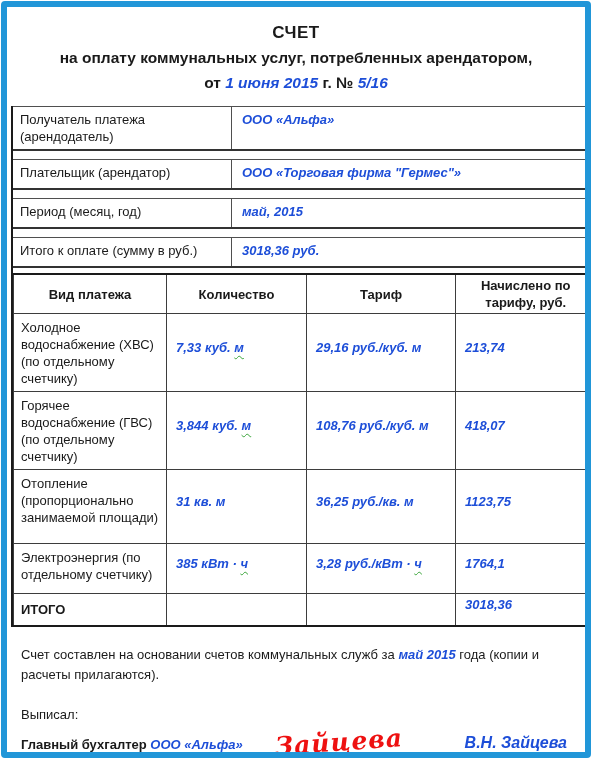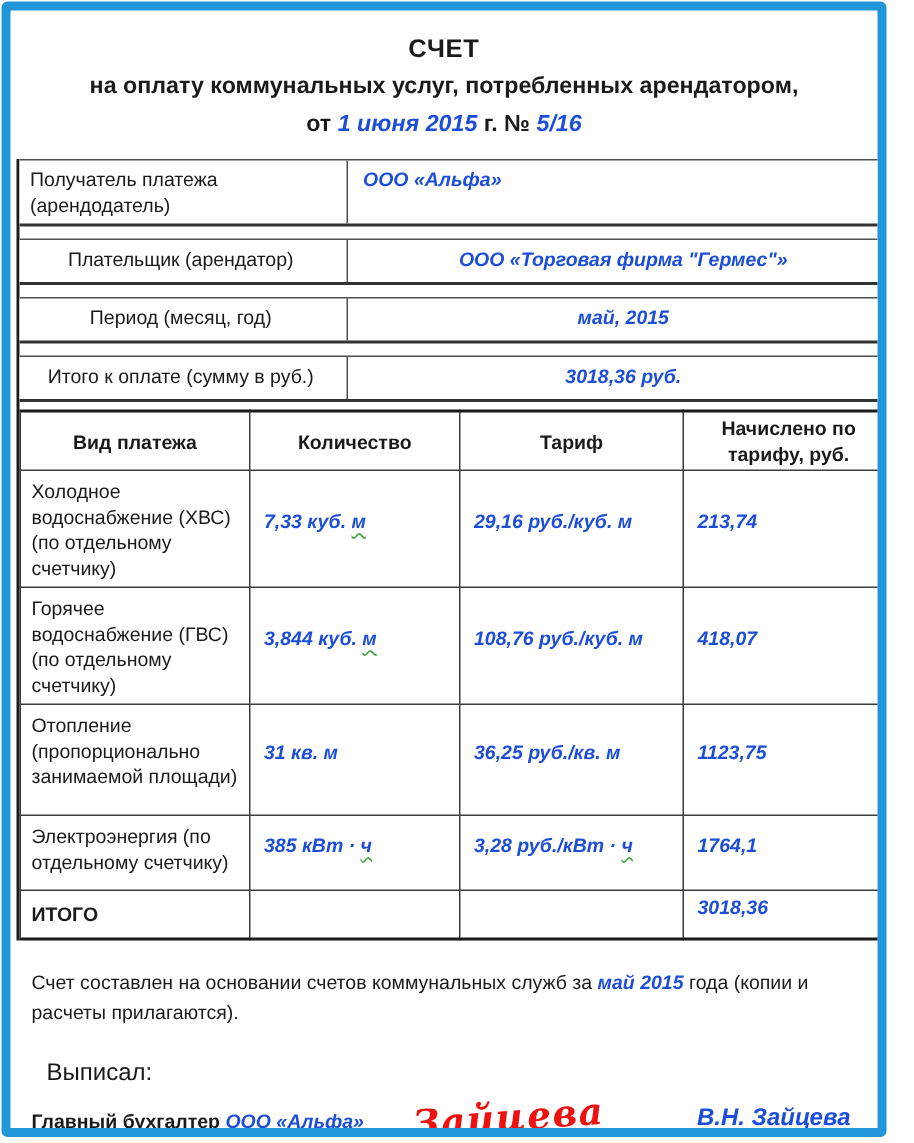--- a/index.html
+++ b/index.html
@@ -27,21 +27,21 @@
   }
 
   
   .info-row {
     display: flex; align-items: flex-start;
     border: 1px solid #4f4f4f; border-left: none;
     border-bottom: 2px solid #333;
     background: #fff;
   }
   .info-row.tall { min-height: 40px; }
-  .info-row.short { min-height: 28px; text-align: center; }
+  .info-row.short { min-height: 28px; }
   .info-row + .info-row { margin-top: 8px; }
   .info-label {
     width: 219px; min-height: inherit; flex: 0 0 219px;
     border-right: 1px solid #4f4f4f;
     font-size: 13px; line-height: 17px;
     padding: 4px 10px 4px 7px;
     align-self: stretch;
   }
   .info-value {
     flex: 1; font-size: 13px; line-height: 17px;
@@ -73,21 +73,21 @@
   .sq {
     text-decoration: underline;
     text-decoration-style: wavy;
     text-decoration-color: #3aa53a;
     text-decoration-thickness: 1px;
     text-underline-offset: 3px;
   }
 
   
   .note { margin: 18px 10px 0 14px; font-size: 13px; line-height: 20px; max-width: 545px; }
-  .issued { margin: 22px 0 0 24px; font-size: 16px; }
+  .issued { margin: 22px 0 0 14px; font-size: 13px; }
   .sig-row {
     display: flex; justify-content: space-between; align-items: flex-end;
     margin: 8px 18px 0 14px;
     gap: 39px;
   }
   .accountant { font-size: 13px; font-weight: bold; padding-bottom: 7px; white-space: nowrap; }
   .sig-block { width: 118px; text-align: center; margin-left: -40px; }
   .signature {
     font-family: "DejaVu Serif", serif; font-style: italic; font-weight: bold;
     color: #ee1111; font-size: 25px; line-height: 26px;

